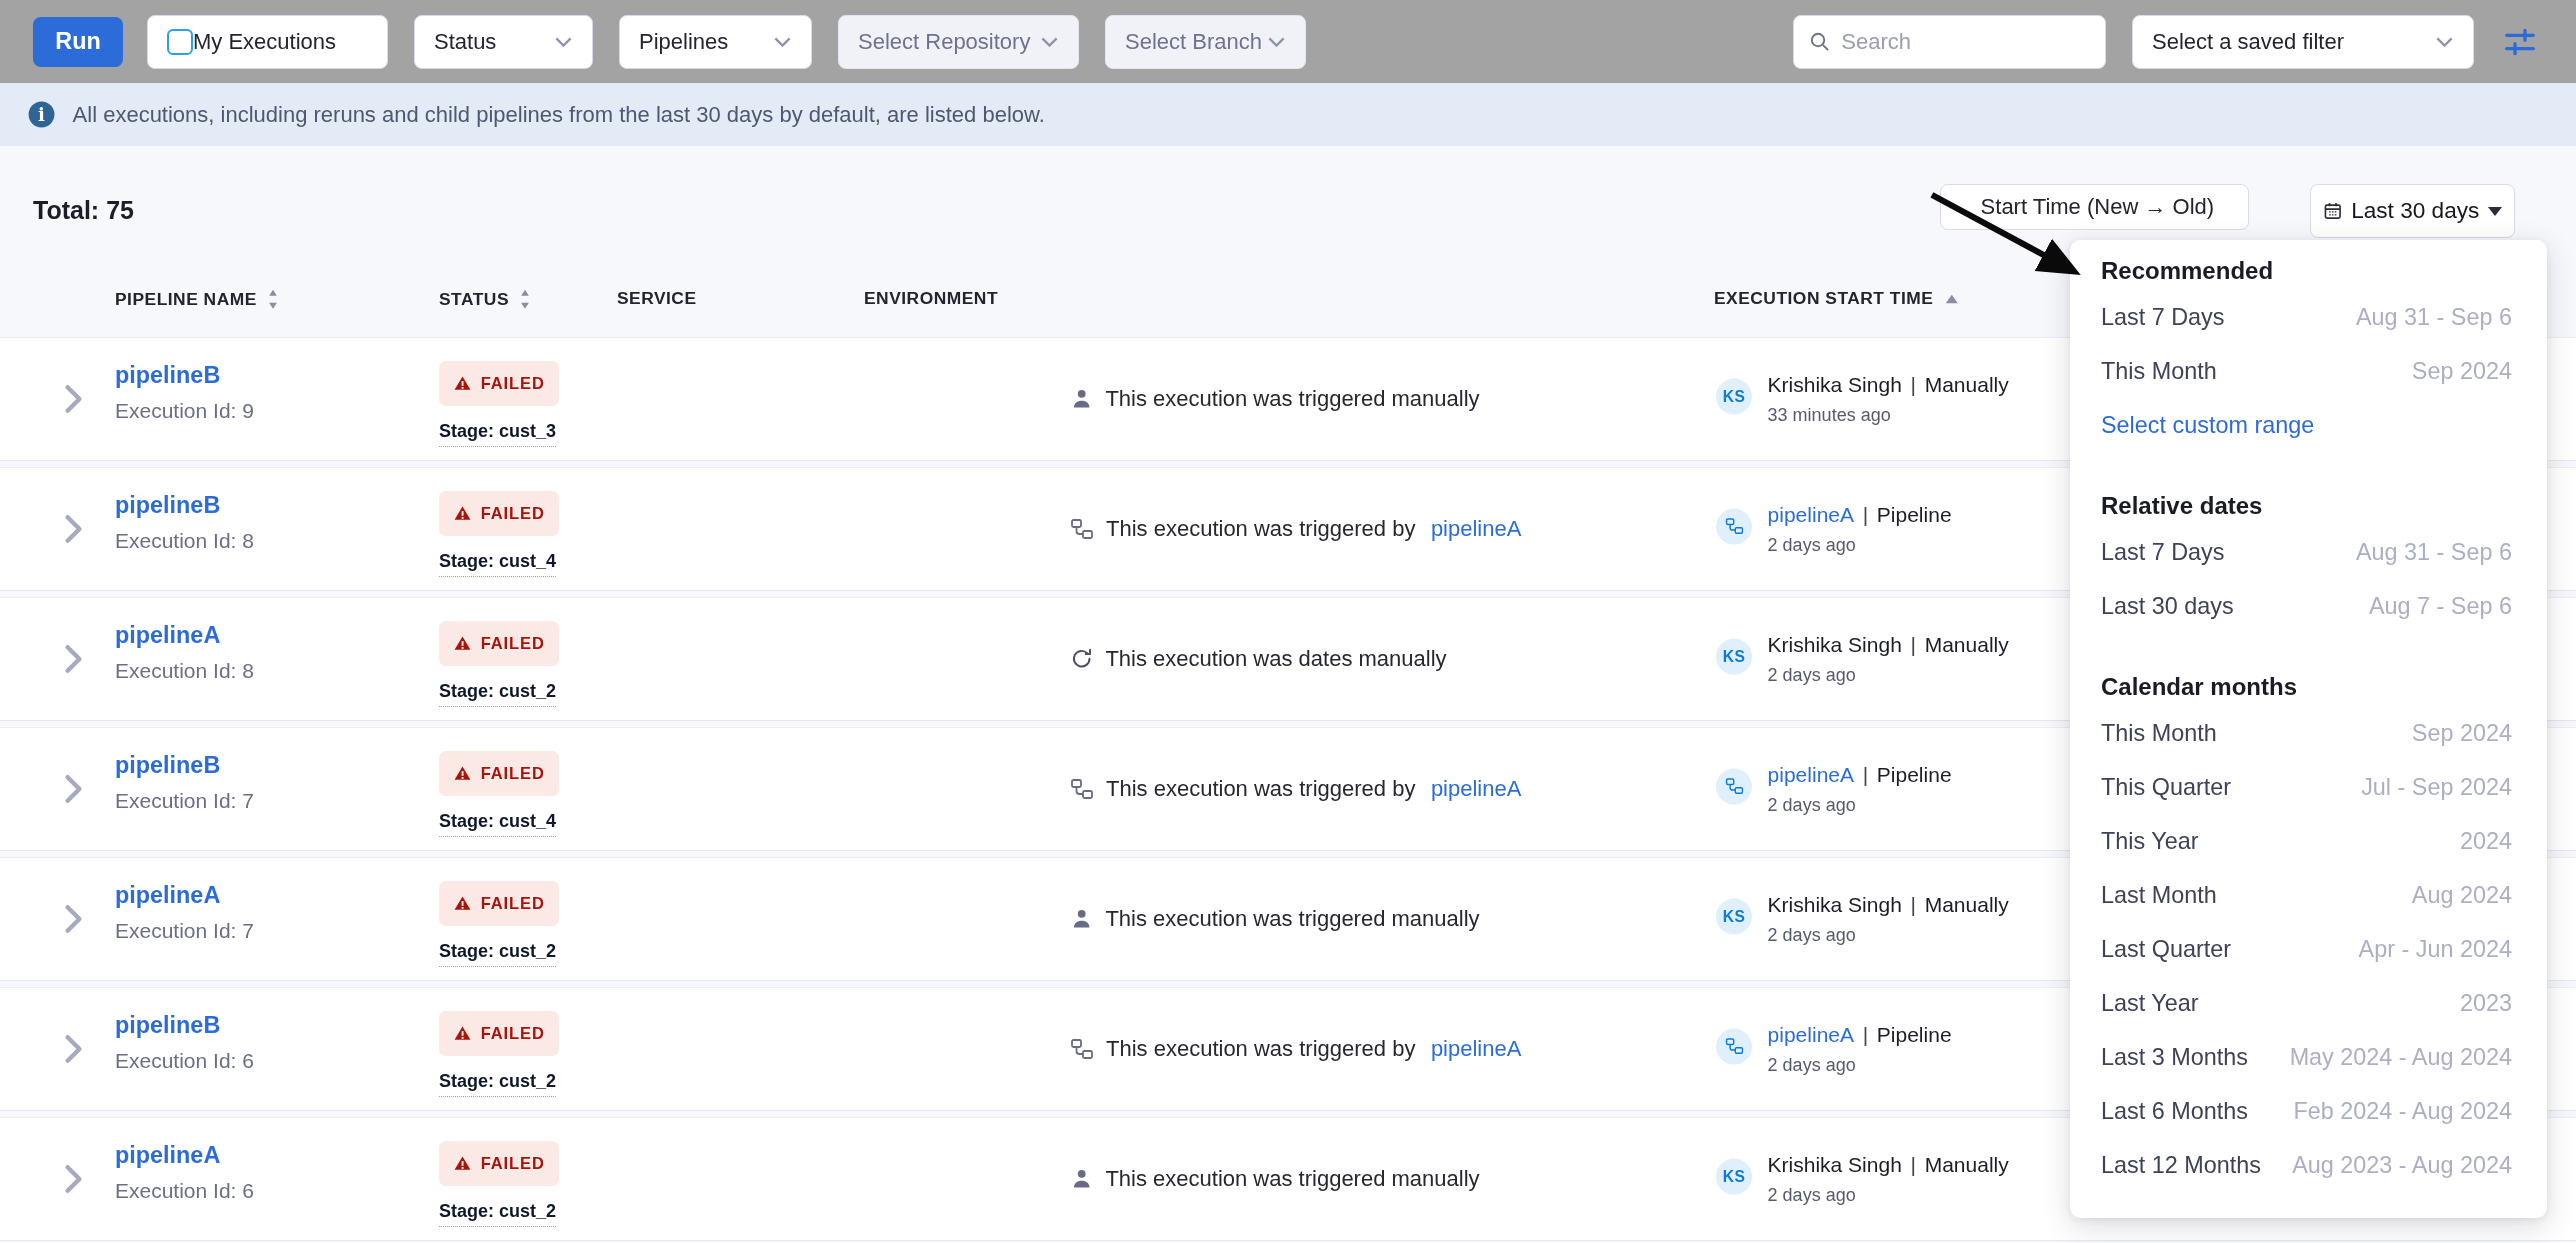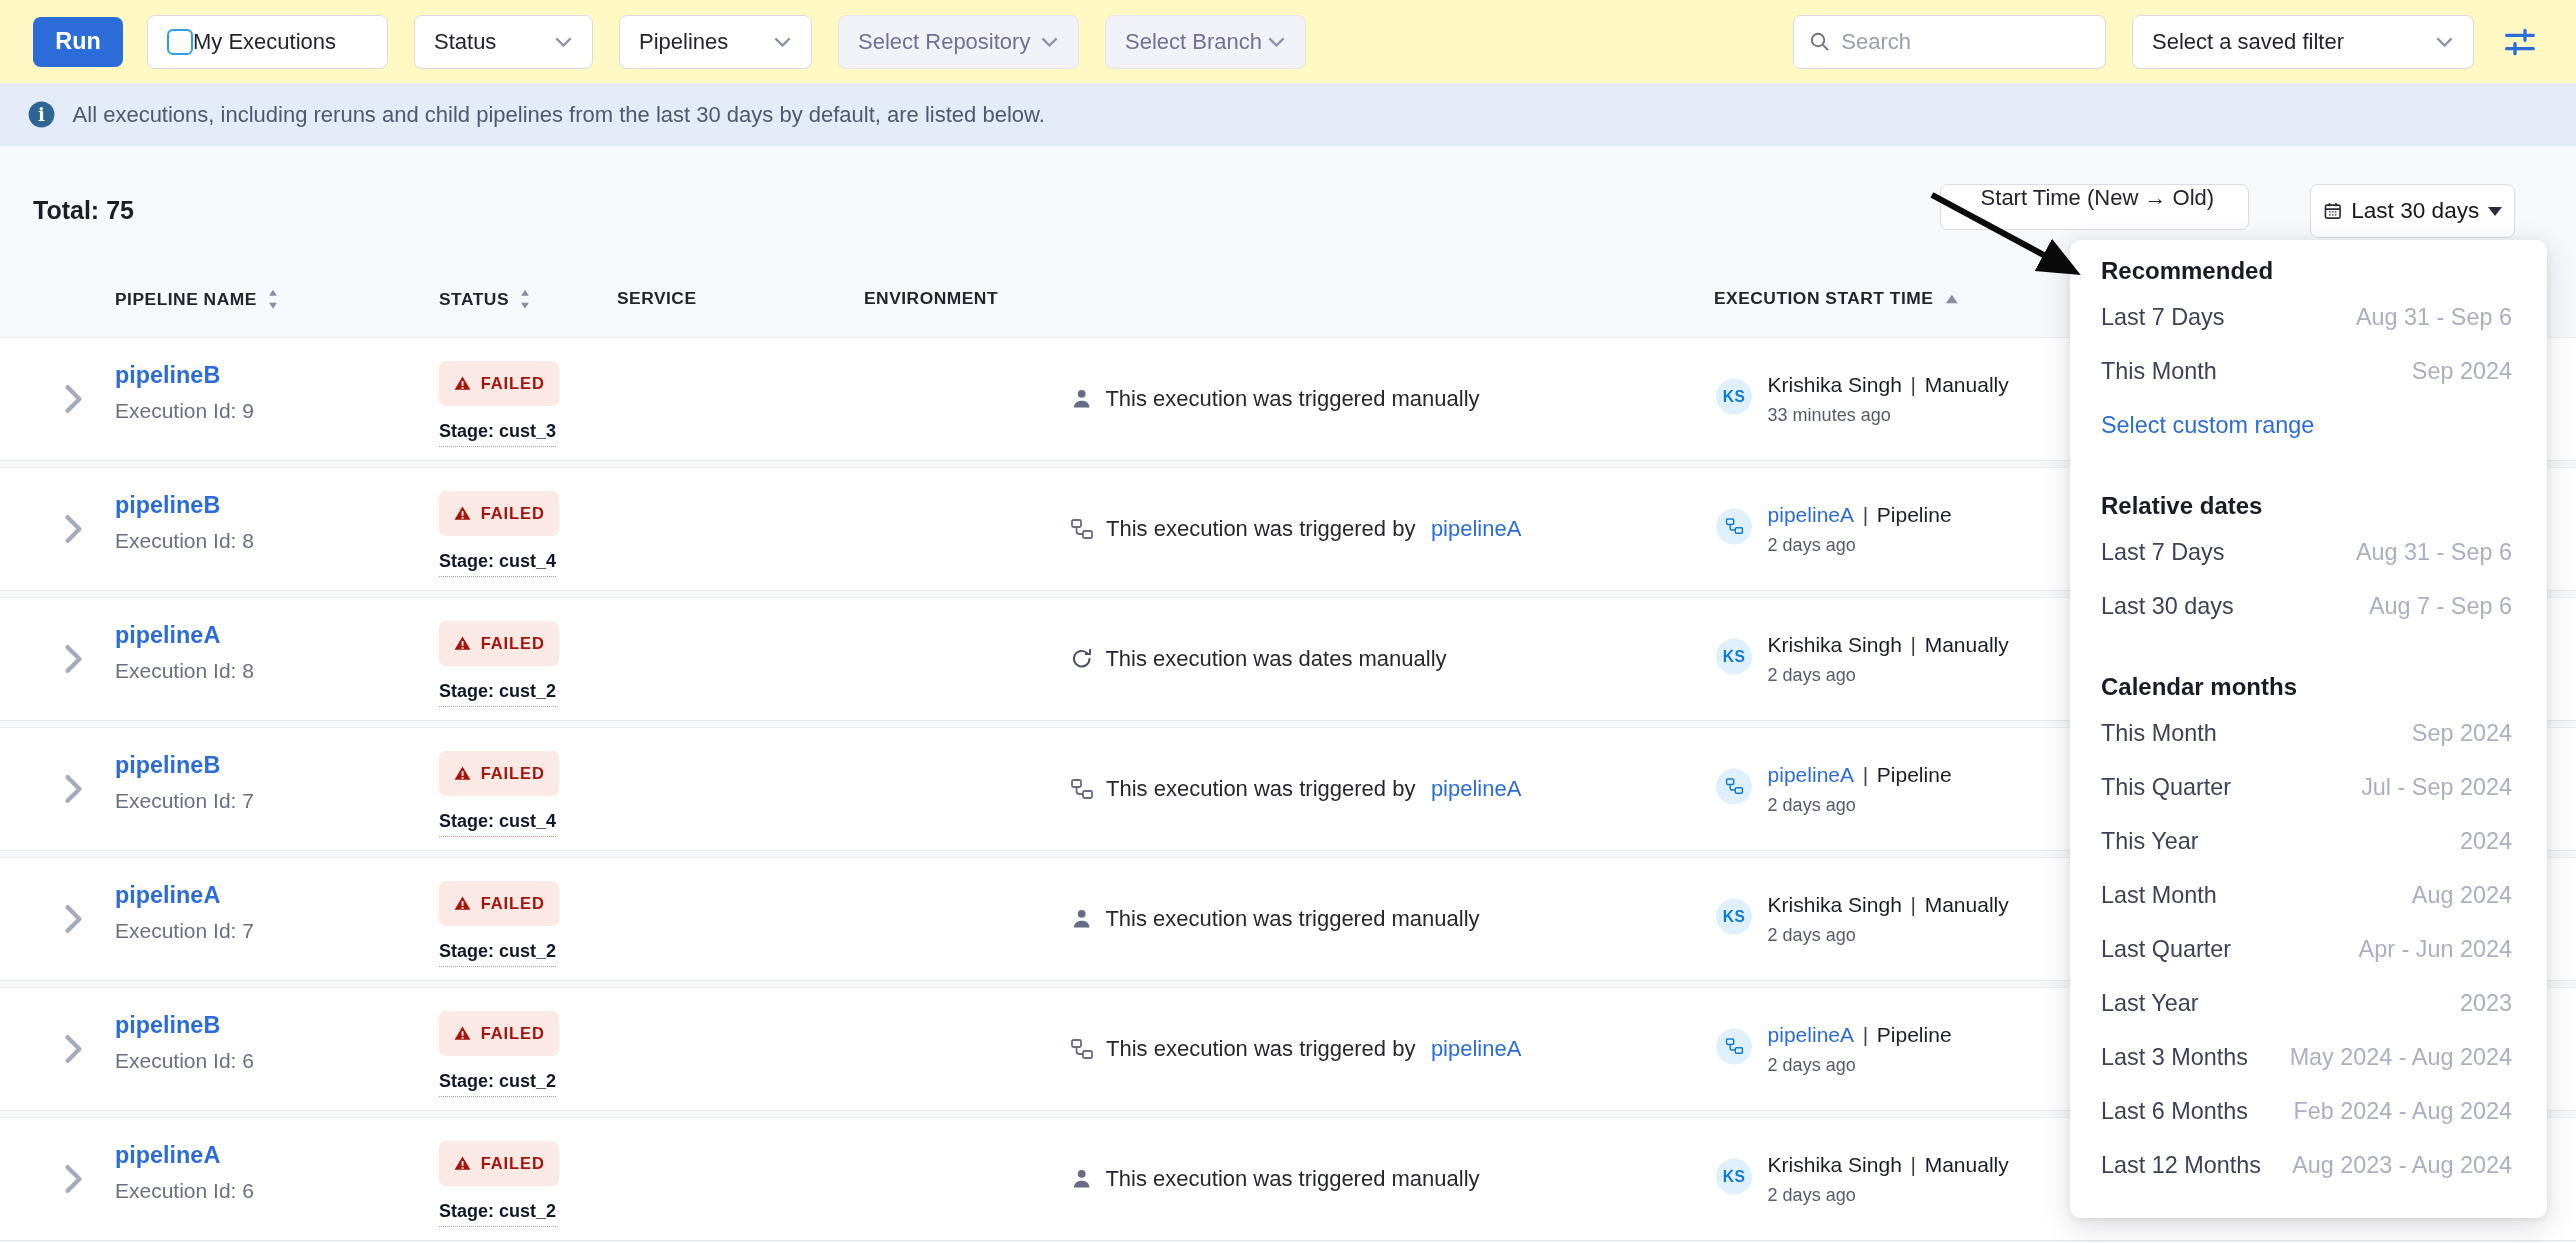--- a/index.html
+++ b/index.html
@@ -1,20 +1,20 @@
 <!DOCTYPE html>
 <html style="font-size:14px"><head>
 <meta charset="utf-8">
 <style>
   * { margin:0; padding:0; box-sizing:border-box; }
   body { background:#e9ebf0; font-family:"Liberation Sans", sans-serif; }
   .app { position:relative; width:2576px; height:1244px; background:#F6F8FB; overflow:hidden; }
 
   
-  .toolbar { position:absolute; top:0; left:0; right:0; height:83px; background:#fef9c3; display:flex; align-items:center; padding-left:33px; }
+  .toolbar { position:absolute; top:0; left:0; right:0; height:83px; background:#a3a3a3; display:flex; align-items:center; padding-left:33px; }
   .btn-run { width:90px; height:50px; background:#2B6CD8; color:#fff; border:none; border-radius:7.8px; font-size:23.4px; font-weight:bold; font-family:inherit; cursor:pointer; }
   .chipbox { height:54px; border:0.9px solid #D9DAE5; background:#fff; border-radius:7.8px; display:flex; align-items:center; padding:0 19px; gap:0; }
   .chipbox .label { font-size:22px; color:#23242E; white-space:nowrap; }
   .checkbox { width:26px; height:26px; border:2.6px solid #2D9FE3; border-radius:6px; background:#fff; flex:0 0 auto; }
   .select { justify-content:space-between; cursor:pointer; }
   .select.disabled { background:#F1F2F8; border-color:#E4E5EF; }
   .select.disabled .label { color:#6F7190; }
   .ml28{margin-left:24px;} .ml30{margin-left:26px;}
   .w278{width:241px;} .w206{width:179px;} .w222{width:193px;} .w231{width:201px;}
   .toolbar-right { margin-left:auto; display:flex; align-items:center; gap:26px; margin-right:36px; }
@@ -23,21 +23,21 @@
   .searchbox input::placeholder { color:#9B9DB0; }
   .savedfilter { width:342px; }
   .icon-btn { background:none; border:none; cursor:pointer; padding:0; display:flex; }
 
   
   .banner { position:absolute; top:83px; left:0; right:0; height:63px; background:#E2EBF6; display:flex; align-items:center; padding-left:26px; gap:15.6px; }
   .banner-text { font-size:22px; color:#4E586E; }
 
   
   .total { position:absolute; left:33px; top:196px; font-size:25px; font-weight:bold; color:#1B1D27; }
-  .sort-select { position:absolute; left:1940px; top:184px; width:309px; height:46px; background:#fff; border:0.9px solid #D9DAE5; border-radius:7.8px; display:flex; padding:0 15.6px; gap:24px; cursor:pointer; }
+  .sort-select { position:absolute; left:1940px; top:184px; width:309px; height:46px; background:#fff; border:0.9px solid #D9DAE5; border-radius:7.8px; display:flex; align-items:center; padding:0 15.6px; gap:24px; cursor:pointer; }
   .sort-select .label { font-size:22px; color:#23242E; white-space:nowrap; flex:1; }
   .date-btn { position:absolute; left:2310px; top:184px; width:205px; height:54px; background:#fff; border:0.9px solid #D9DAE5; border-radius:7.8px; display:flex; align-items:center; padding:0 12px; gap:8.7px; cursor:pointer; }
   .date-btn .label { font-size:22.6px; color:#17181F; white-space:nowrap; flex:1; }
   .caret-down { width:0; height:0; border-left:7.8px solid transparent; border-right:7.8px solid transparent; border-top:9.6px solid #2B2C38; }
 
   
   .thead { position:absolute; top:288px; left:0; right:0; height:35px; }
   .th { position:absolute; display:flex; align-items:center; gap:10.4px; font-size:17.4px; font-weight:bold; letter-spacing:0.5px; color:#23242E; white-space:nowrap; }
 
   

